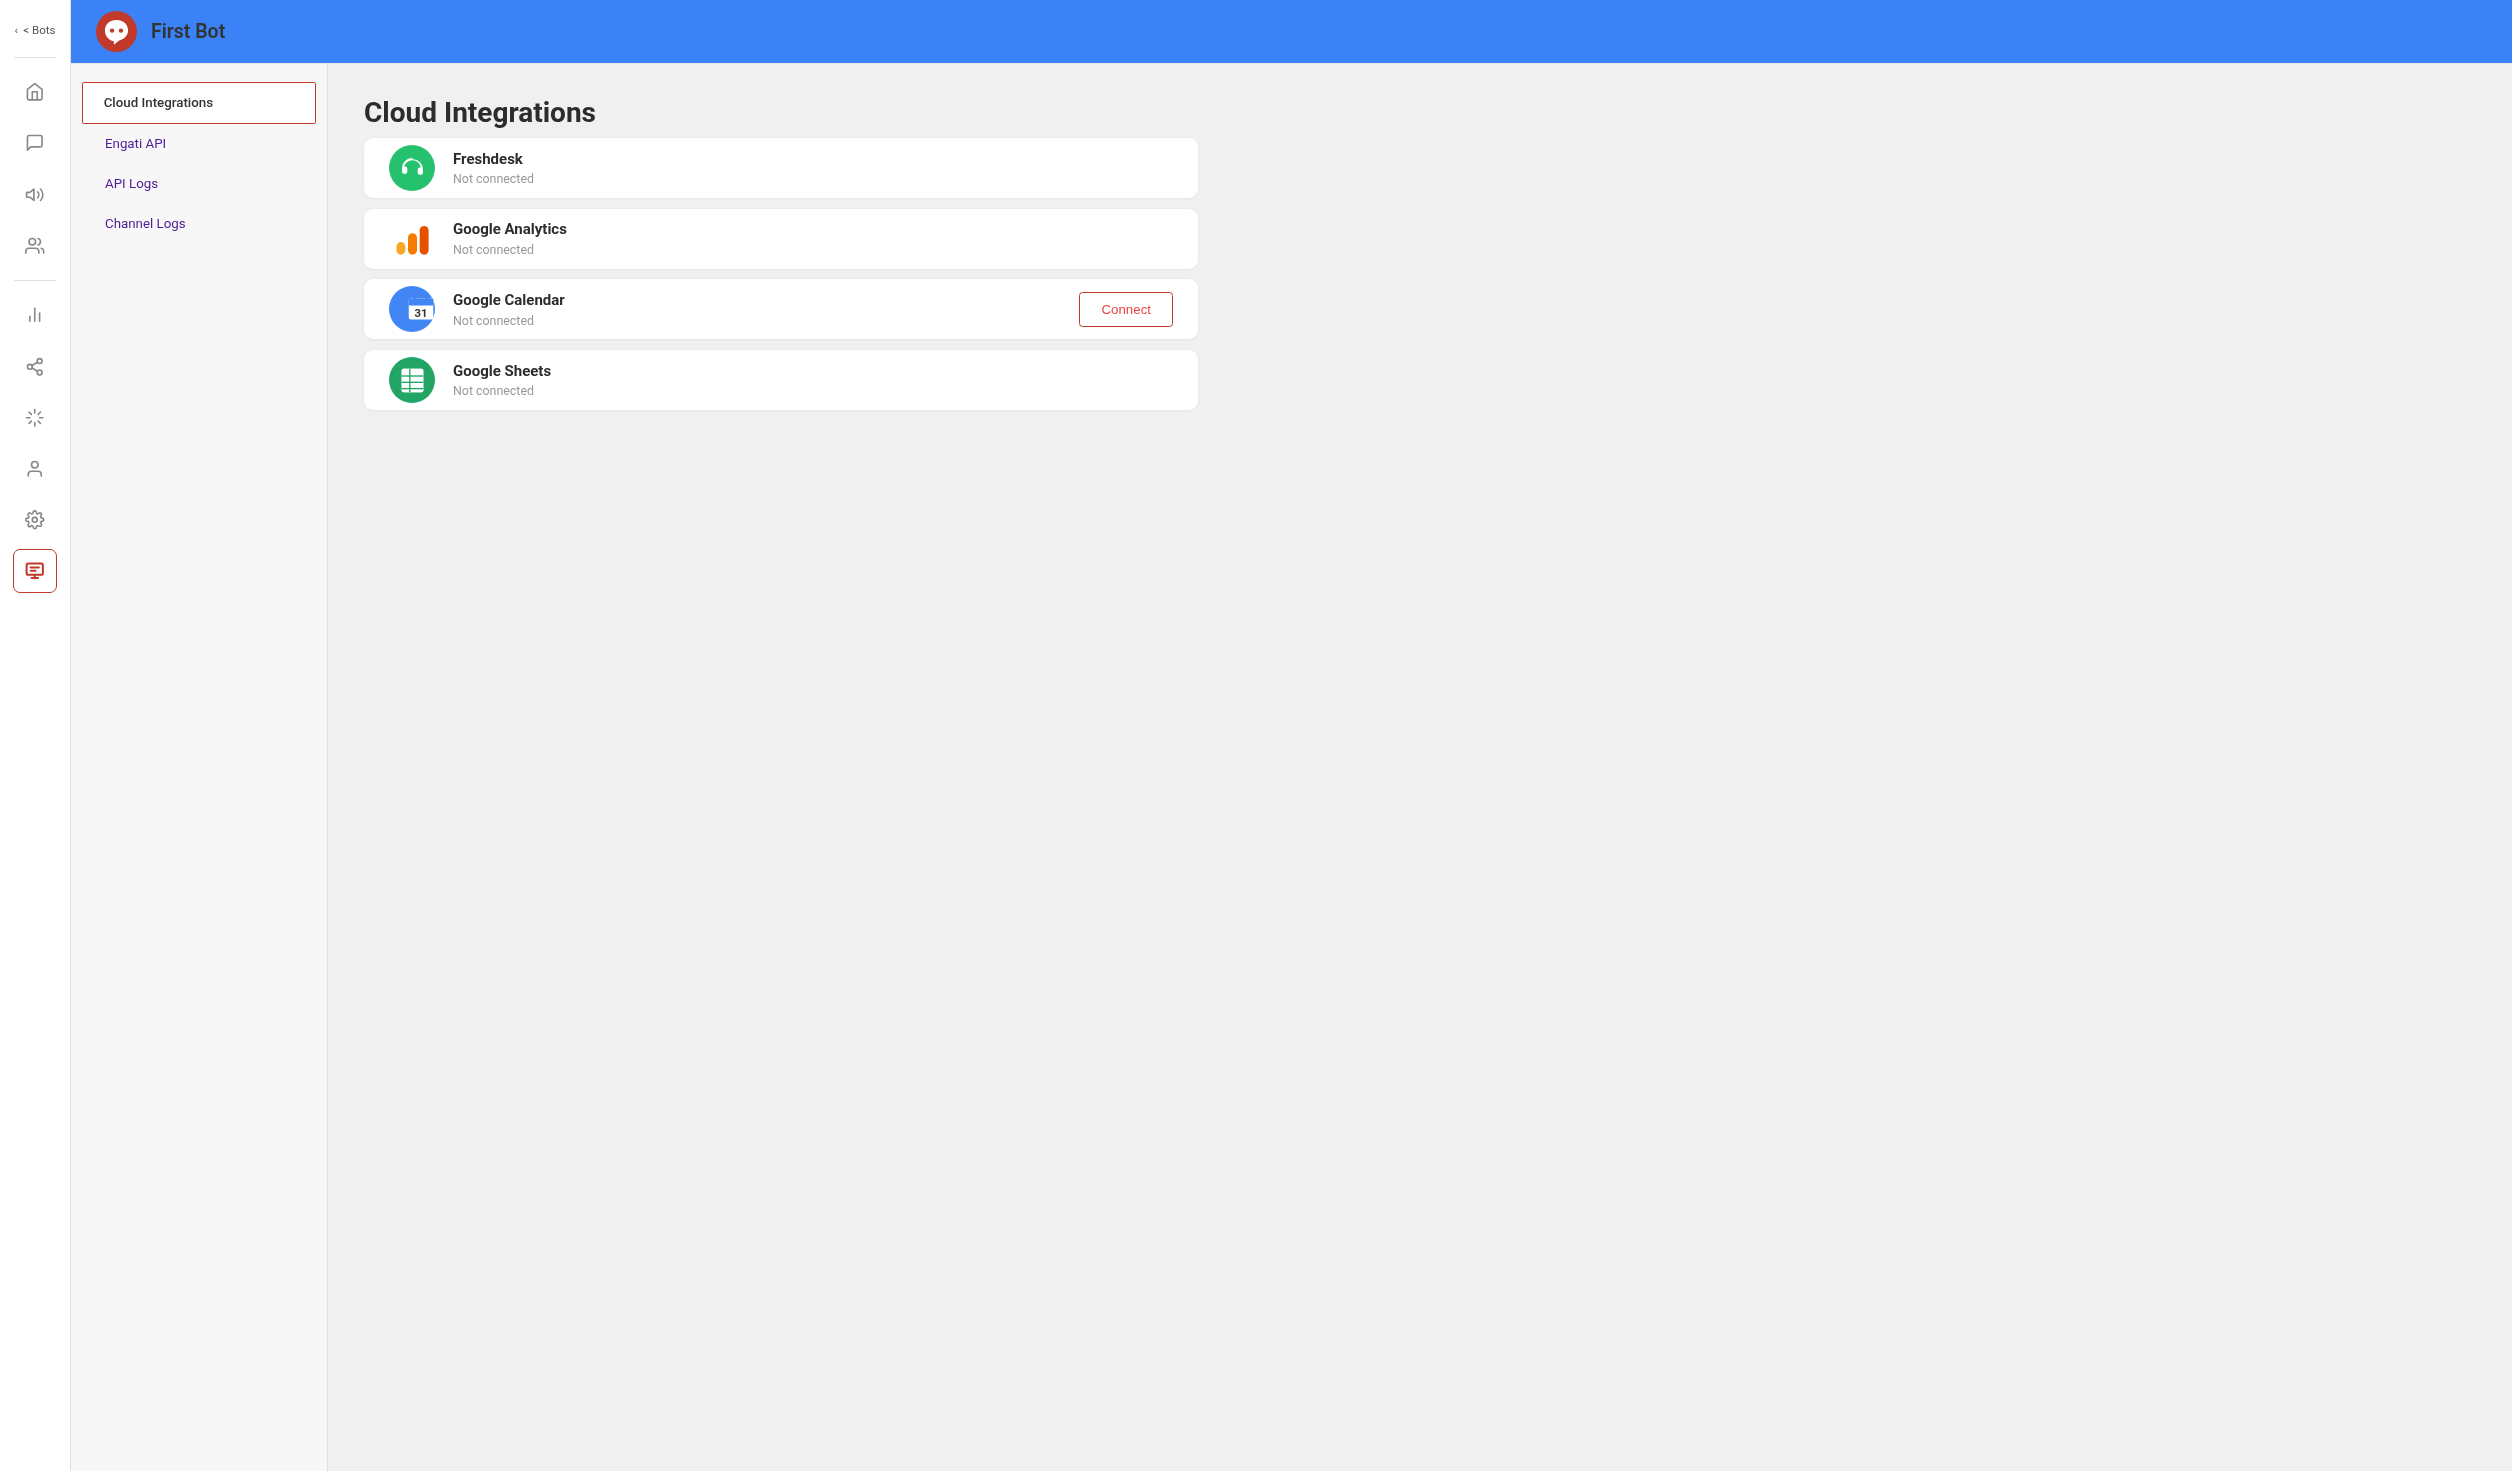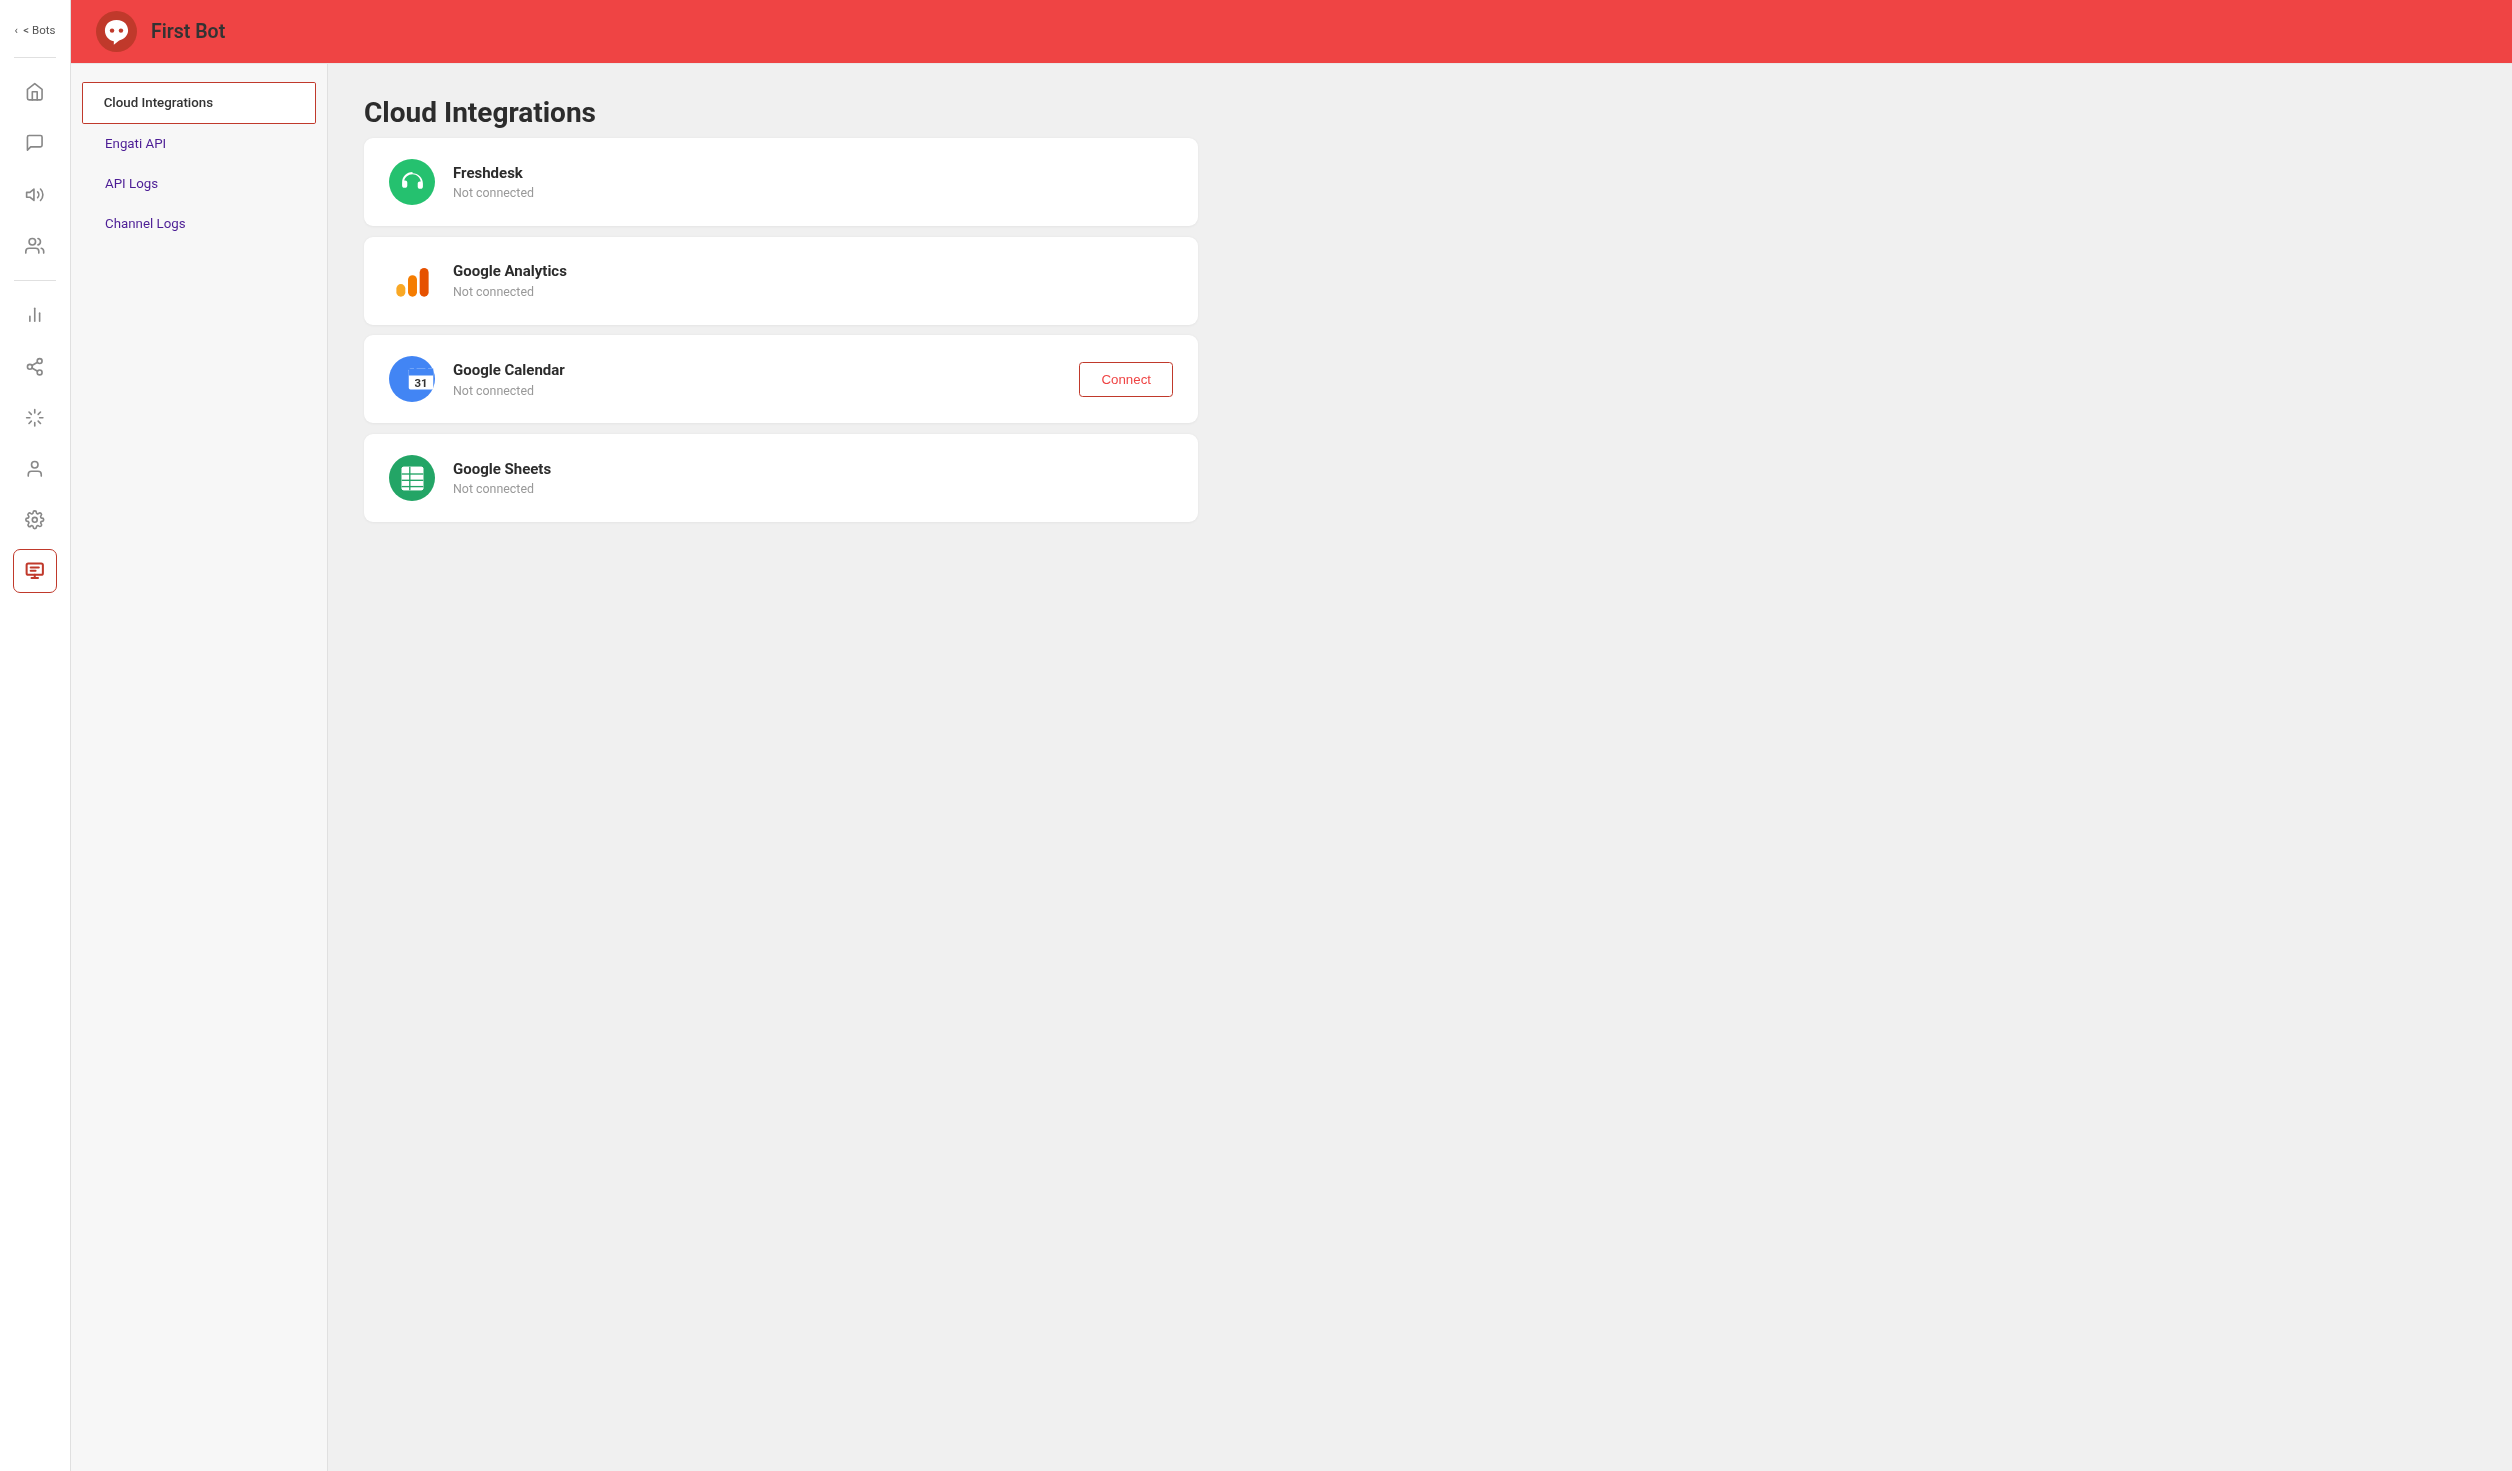--- a/index.html
+++ b/index.html
@@ -76,21 +76,21 @@
     
     .main-wrapper {
       display: flex;
       flex-direction: column;
       flex: 1;
       overflow: hidden;
     }
 
     
     .header {
-      background: #ef4444;
+      background: #3b82f6;
       display: flex;
       align-items: center;
       padding: 4px 25px;
       height: 64px;
       border-bottom: 0.9px solid #e8e8e8;
       flex-shrink: 0;
     }
 
     .header-logo {
       width: 41px;
@@ -183,21 +183,21 @@
     .section-label {
       font-size: 12.4px;
       color: #888;
       margin-bottom: 12.4px;
     }
 
     
     .integration-card {
       background: #fff;
       border-radius: 9px;
-      padding: 21px 25px;
+      padding: 7px 25px;
       display: flex;
       align-items: center;
       margin-bottom: 10.7px;
       max-width: 834px;
       box-shadow: 0 0.9px 2.7px rgba(0,0,0,0.05);
     }
 
     .integration-icon {
       width: 46px;
       height: 46px;

